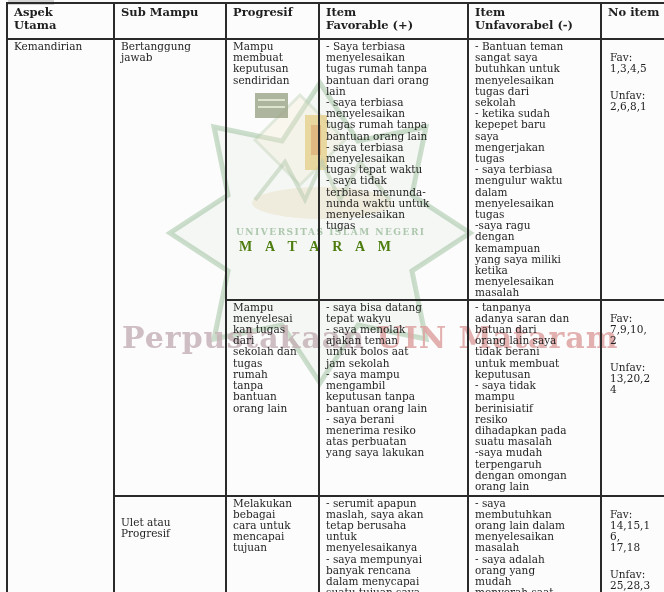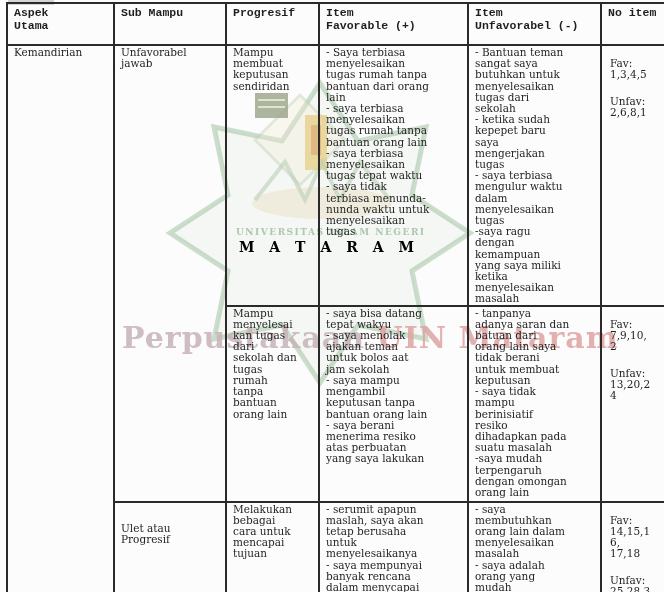--- a/index.html
+++ b/index.html
@@ -15,21 +15,21 @@
   #wm{position:absolute;left:0;top:0;width:664px;height:592px;z-index:0;}
   #wm svg{position:absolute;left:0;top:0;}
   .wm-inst1{
     position:absolute;left:236px;top:227px;width:220px;
     font-size:9px;font-weight:bold;letter-spacing:1.5px;
     color:#aec7ae;white-space:nowrap;
   }
   .wm-inst2{
     position:absolute;left:239px;top:239px;width:220px;
     font-size:14px;font-weight:bold;letter-spacing:5px;
-    color:#000000;white-space:nowrap;
+    color:#4d7c0f;white-space:nowrap;font-family:Liberation Serif, serif;
   }
   .wm-lib{
     position:absolute;left:122px;top:320px;
     font-size:30px;font-weight:bold;letter-spacing:1px;
     white-space:nowrap;opacity:0.85;
   }
   .wm-lib .left{color:#c7b3b8;}
   .wm-lib .right{color:#dfa3a3;}
   .artifact{
     position:absolute;left:8px;top:0;width:46px;height:5px;
@@ -42,21 +42,21 @@
     background:transparent;
   }
   #tbl td,#tbl th{
     border:2px solid #2a2a2a;
     vertical-align:top;text-align:left;
     background:transparent;
     overflow:hidden;
   }
   #tbl th{
     font-size:11.5px;font-weight:bold;line-height:13px;
-    padding:2px 4px 12px 6px;white-space:pre-line;font-family:Liberation Mono, monospace;
+    padding:2px 4px 6px 6px;white-space:pre-line;
   }
   #tbl td{
     font-size:10.5px;line-height:11.2px;
     padding:1px 4px 0 6px;white-space:pre-line;
   }
   tr.rh{height:33px;}
   tr.r1{height:260px;}
   tr.r2{height:196px;}
   tr.r3{height:140px;}
   .pad-top div.inner{margin-top:8px;}
@@ -107,21 +107,21 @@
       <th>Sub Mampu</th>
       <th>Progresif</th>
       <th>Item
 Favorable (+)</th>
       <th>Item
 Unfavorabel (-)</th>
       <th>No item</th>
     </tr>
     <tr class="r1">
       <td rowspan="3">Kemandirian</td>
-      <td rowspan="2">Unfavorabel
+      <td rowspan="2">Bertanggung
 jawab</td>
       <td>Mampu
 membuat
 keputusan
 sendiridan</td>
       <td>- Saya terbiasa
 menyelesaikan
 tugas rumah tanpa
 bantuan dari orang
 lain

